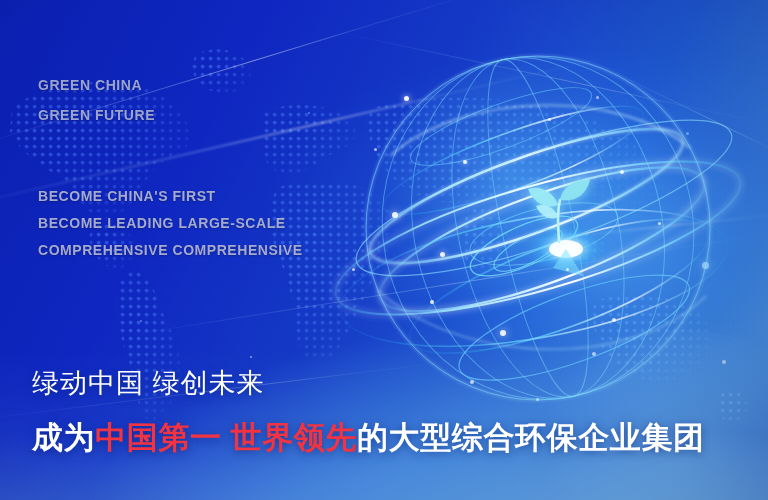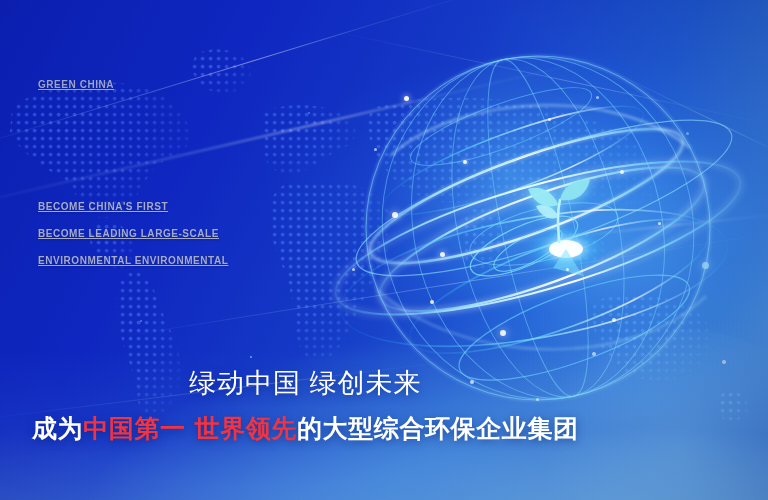--- a/index.html
+++ b/index.html
@@ -58,41 +58,40 @@
     position:absolute;left:523px;top:218px;width:86px;height:62px;
   }
 
   
   .particles{position:absolute;inset:0;}
   .pt{position:absolute;border-radius:50%;background:#ffffff;}
 
   
   .tblock{position:absolute;left:38px;z-index:8;}
   #eyebrow{top:70px;}
-  #mission{top:193px;}
+  #mission{top:183px;}
   .eline{
-    font-size:10px;font-weight:bold;letter-spacing:.55px;
+    font-size:14px;font-weight:bold;letter-spacing:.55px;
     color:#9ba4cc;
     line-height:30px;
     text-shadow:0 1px 2px rgba(0,0,0,.25);
     white-space:nowrap;
-    text-decoration:underline;
   }
   #mission .eline{line-height:27px;color:#a5abcd;}
 
-  #headline{position:absolute;left:32px;top:366px;z-index:9;text-align:center;}
+  #headline{position:absolute;left:32px;top:366px;z-index:9;}
   .hline{
     color:#ffffff;
     white-space:nowrap;
     line-height:1.28;
     text-shadow:0 2px 9px rgba(0,30,110,.55);
     font-family:"Liberation Sans","DejaVu Sans",sans-serif;
   }
   #hl1{font-size:27px;font-weight:400;letter-spacing:1px;}
-  #hl2{font-size:25px;font-weight:bold;letter-spacing:.6px;margin-top:11px;}
+  #hl2{font-size:31px;font-weight:bold;letter-spacing:.6px;margin-top:17px;}
   .red{color:#f23341;}
   .sp{display:inline-block;width:9px;}
 
   
   .bottomglow{
     position:absolute;left:0;right:0;bottom:0;height:150px;
     background:linear-gradient(0deg,rgba(120,190,240,.30) 0%,rgba(90,160,230,.10) 45%,rgba(0,0,0,0) 100%);
     pointer-events:none;
   }
   .vignette{
@@ -278,26 +277,27 @@
     <div class="pt" style="left:308px;top:112px;width:2px;height:2px;opacity:.45;background:#7fe0ff;"></div>
     <div class="pt" style="left:440px;top:252px;width:5px;height:5px;opacity:.9;box-shadow:0 0 7px #fff;"></div>
     <div class="pt" style="left:592px;top:352px;width:4px;height:4px;opacity:.6;"></div>
   </div>
 
   <div class="bottomglow"></div>
   <div class="vignette"></div>
 
   <div class="tblock" id="eyebrow">
     <div class="eline">GREEN CHINA</div>
+    <div class="eline">GREEN FUTURE</div>
   </div>
 
   <div class="tblock" id="mission">
     <div class="eline">BECOME CHINA'S FIRST</div>
     <div class="eline">BECOME LEADING LARGE-SCALE</div>
-    <div class="eline">ENVIRONMENTAL ENVIRONMENTAL</div>
+    <div class="eline">COMPREHENSIVE COMPREHENSIVE</div>
   </div>
 
   <div id="headline">
     <div class="hline" id="hl1">绿动中国 绿创未来</div>
     <div class="hline" id="hl2">
       <span>成为</span><span class="red">中国第一</span><span class="sp"></span><span class="red">世界领先</span><span>的大型综合环保企业集团</span>
     </div>
   </div>
 
 </div>

